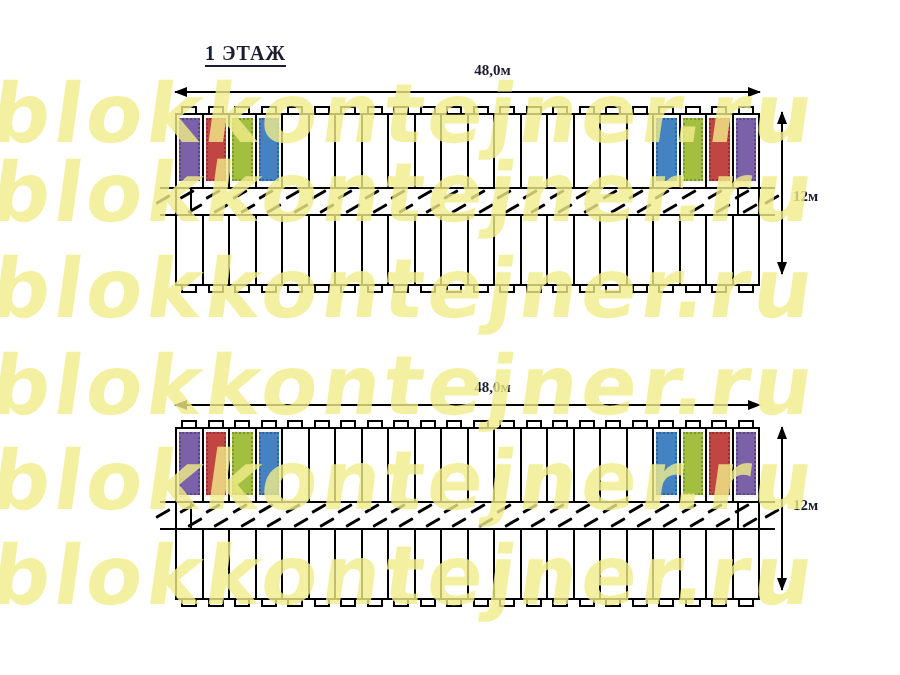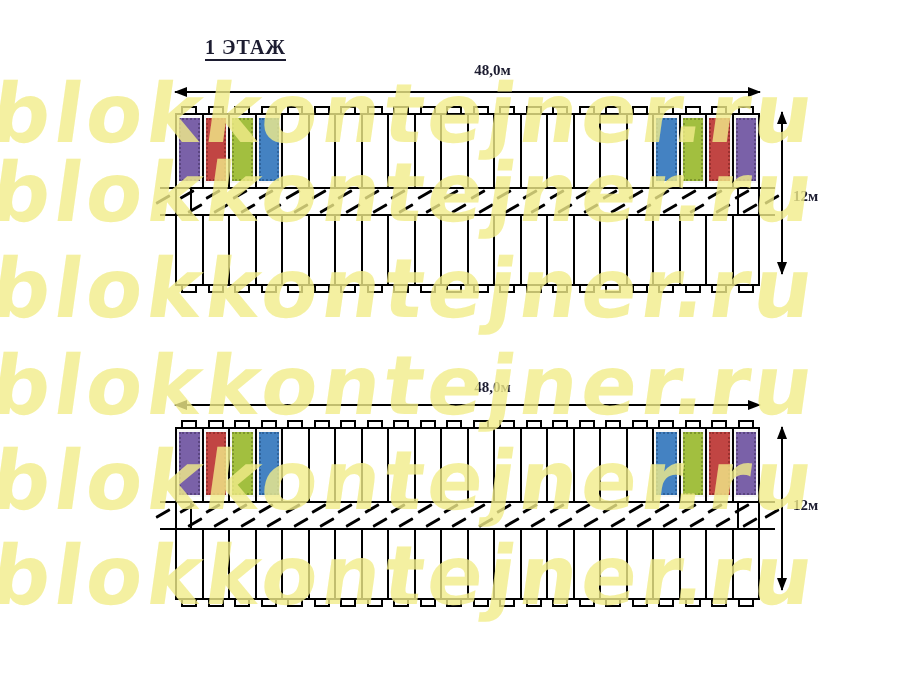--- a/index.html
+++ b/index.html
@@ -54,21 +54,21 @@
   .legend{position:absolute;top:300px;left:0;width:900px;height:56px;}
   .legend-item{position:absolute;display:flex;align-items:center;gap:9px;}
   .legend-swatch{width:22px;height:48px;border:2px dotted #555;box-shadow:0 0 0 3px #f6f6f6;}
   .legend-label{font-size:14px;font-weight:bold;white-space:nowrap;}
 </style>
 </head>
 <body>
 
 <div class="canvas">
 
-  <h2 class="floor-title" style="left:205px;top:37px;text-align:center;"><span class="u">1 ЭТАЖ</span></h2>
+  <h2 class="floor-title" style="left:205px;top:43px;text-align:center;"><span class="u">1 ЭТАЖ</span></h2>
   <div class="dim-h-label" style="left:200px;top:62px;width:585px;">48,0м</div>
   <div class="h-arrow" style="left:175px;top:91px;width:585px;"></div>
 
   <div class="building" style="top:113px;">
     <div class="row row-top">
         <div class="cell">
           <div class="window win-top"></div>
           <div class="fill" style="background: rgb(122, 97, 168); border-color: rgb(90, 69, 128);"></div>
         </div>
         <div class="cell">

